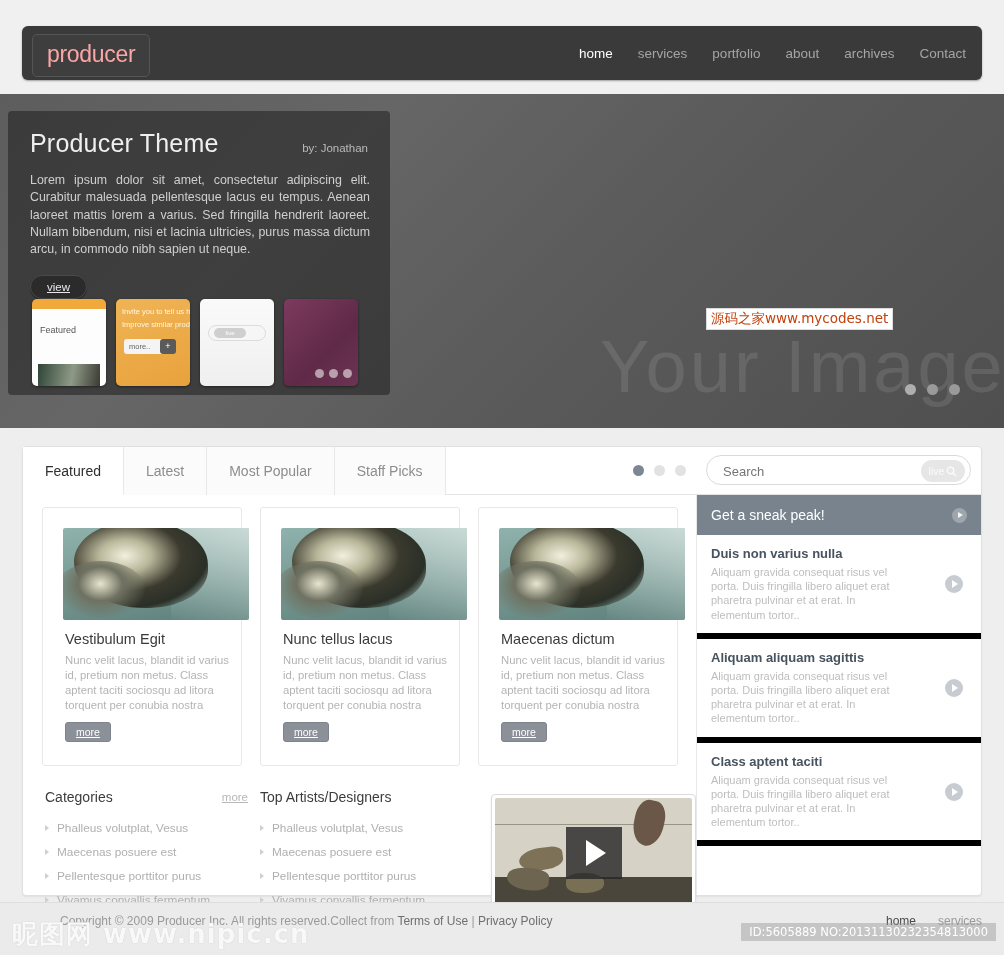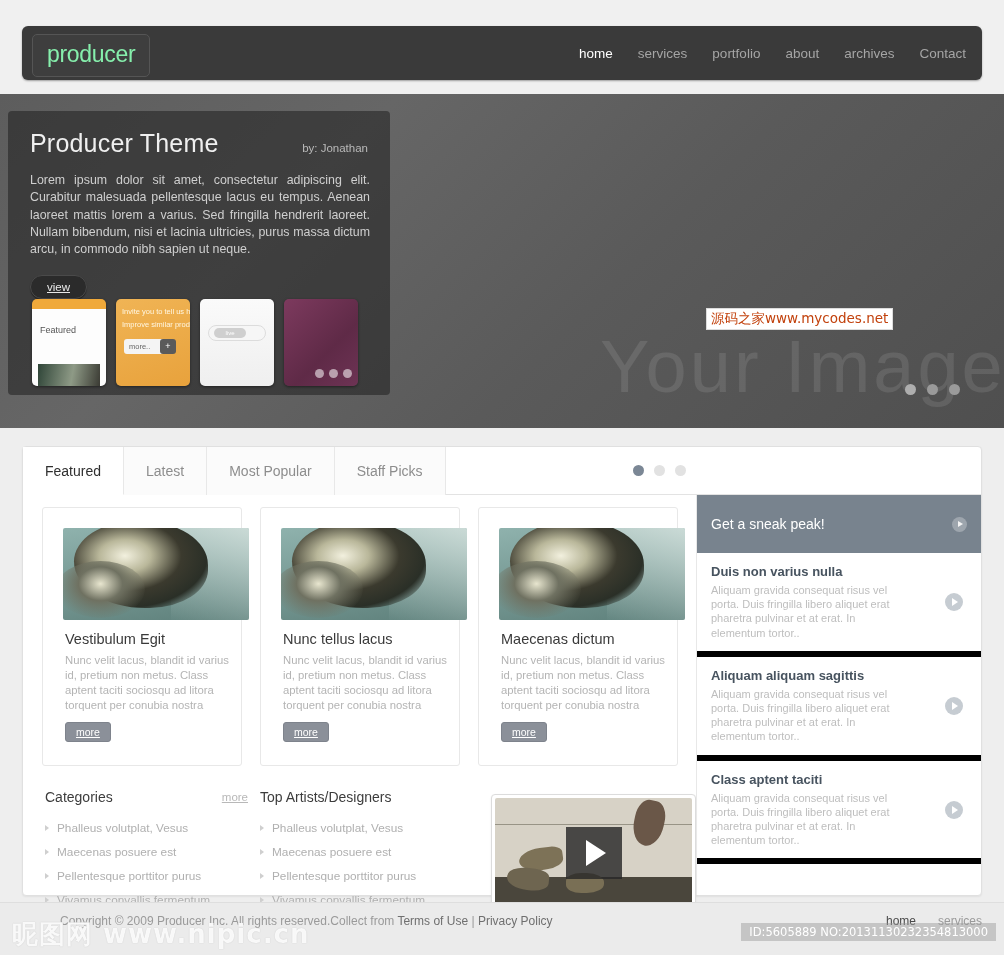--- a/index.html
+++ b/index.html
@@ -22,21 +22,21 @@
     background: #3a3a3a;
     border-radius: 6px;
     box-shadow: 0 1px 2px rgba(0,0,0,0.35);
   }
   .logo {
     position: absolute; left: 10px; top: 8px;
     padding: 6px 14px 8px 14px;
     border: 1px solid #555;
     border-radius: 5px;
     background: #3e3e3e;
-    color: #86efac;
+    color: #fca5a5;
     font-size: 23px;
     letter-spacing: -0.3px;
   }
   .nav {
     position: absolute; right: 16px; top: 0; height: 54px;
     display: flex; align-items: center; gap: 25px;
   }
   .nav a {
     color: #a5a5a5; text-decoration: none; font-size: 13.5px;
   }
@@ -223,21 +223,21 @@
   
   .aside {
     position: absolute; right: 0; top: 48px; width: 285px; bottom: 0;
     border-left: 1px solid #e8e8e8;
   }
   .cd { padding: 14px 14px 6px 14px; }
   .cd .lbl { font-size: 11.8px; color: #9a9a9a; }
   .cd .time { font-size: 46px; color: #d2d2d2; letter-spacing: 1px; margin-top: 2px; }
   .sneak {
     background: #78838e; color: #ffffff; font-size: 14px;
-    padding: 21px 14px; display: flex; align-items: center; justify-content: space-between;
+    padding: 12px 14px; display: flex; align-items: center; justify-content: space-between;
   }
   .sneak .arrow {
     width: 15px; height: 15px; border-radius: 50%; background: rgba(255,255,255,0.28);
     display:flex; align-items:center; justify-content:center;
   }
   .sneak .arrow .tri { width:0;height:0;border-left:5px solid #f3f3f3;border-top:3.5px solid transparent;border-bottom:3.5px solid transparent; margin-left:1px;}
   .news { }
   .news li { list-style: none; border-bottom: 6px solid #000000; padding: 11px 14px; position: relative; }
   .news li h5 { font-size: 13px; color: #47535f; margin-bottom: 4px; }
   .news li p { font-size: 11px; line-height: 14.2px; color: #bebebe; width: 190px; }
@@ -339,20 +339,30 @@
       <div class="tabs">
         <div class="tab active">Featured</div>
         <div class="tab">Latest</div>
         <div class="tab">Most Popular</div>
         <div class="tab">Staff Picks</div>
       </div>
       <div class="tab-dots">
         <i class="on"></i>
         <i></i>
         <i></i>
+      </div>
+      <div class="searchbox">
+        <input type="text" placeholder="Search" style="">
+        <div class="livebtn">
+          <span>live</span>
+          <svg width="11" height="11" viewBox="0 0 11 11">
+            <circle cx="4.5" cy="4.5" r="3.2" fill="none" stroke="#fbfbfb" stroke-width="1.4"></circle>
+            <line x1="6.9" y1="6.9" x2="10" y2="10" stroke="#fbfbfb" stroke-width="1.4"></line>
+          </svg>
+        </div>
       </div>
     </div>
 
     <div class="cards">
       <div class="card">
         <div class="img">
             <div class="sheen"></div>
             <div class="blob"></div>
             <div class="blob2"></div>
           </div>

